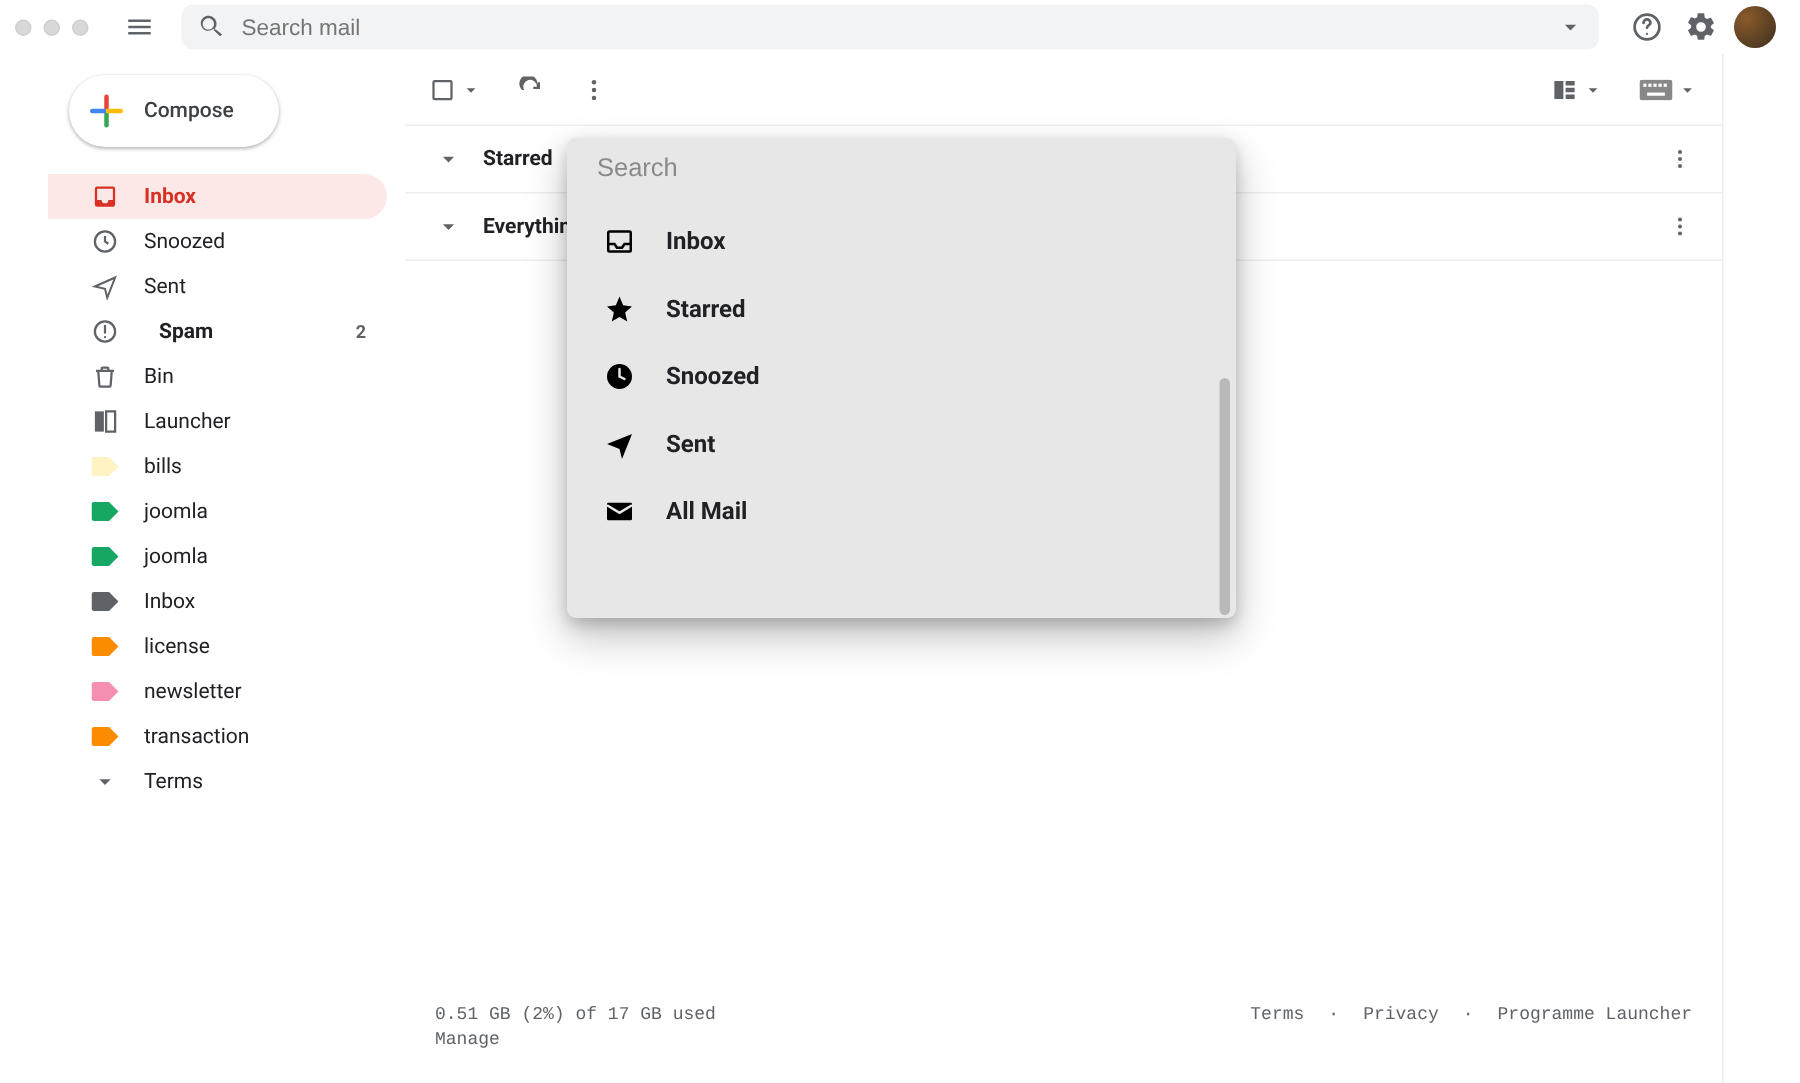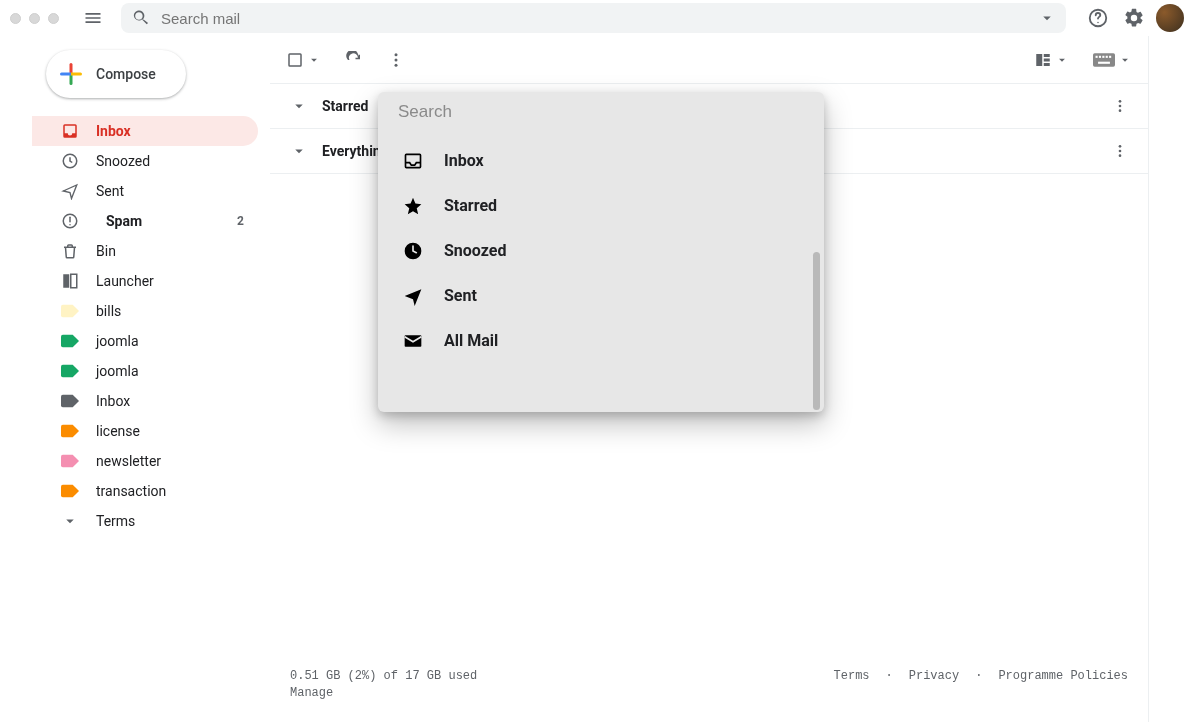--- a/index.html
+++ b/index.html
@@ -326,21 +326,21 @@
     <div class="footer">
       <div class="left">
         <div>0.51 GB (2%) of 17 GB used</div>
         <div class="sub linkish">Manage</div>
       </div>
       <div class="center">
         <span class="linkish">Terms</span>
         <span>·</span>
         <span class="linkish">Privacy</span>
         <span>·</span>
-        <span class="linkish">Programme Policies</span>
+        <span class="linkish">Programme Launcher</span>
       </div>
     </div>
   </div>
 
   <div class="rail">
     <svg class="rail-icon" viewBox="0 0 24 24">
         <rect x="3" y="4" width="18" height="18" rx="2" fill="#4285f4"></rect>
         <rect x="3" y="4" width="18" height="4" fill="#1a73e8"></rect>
         <text x="12" y="18" font-size="10" fill="#fff" text-anchor="middle" font-weight="700">31</text>
       </svg>

